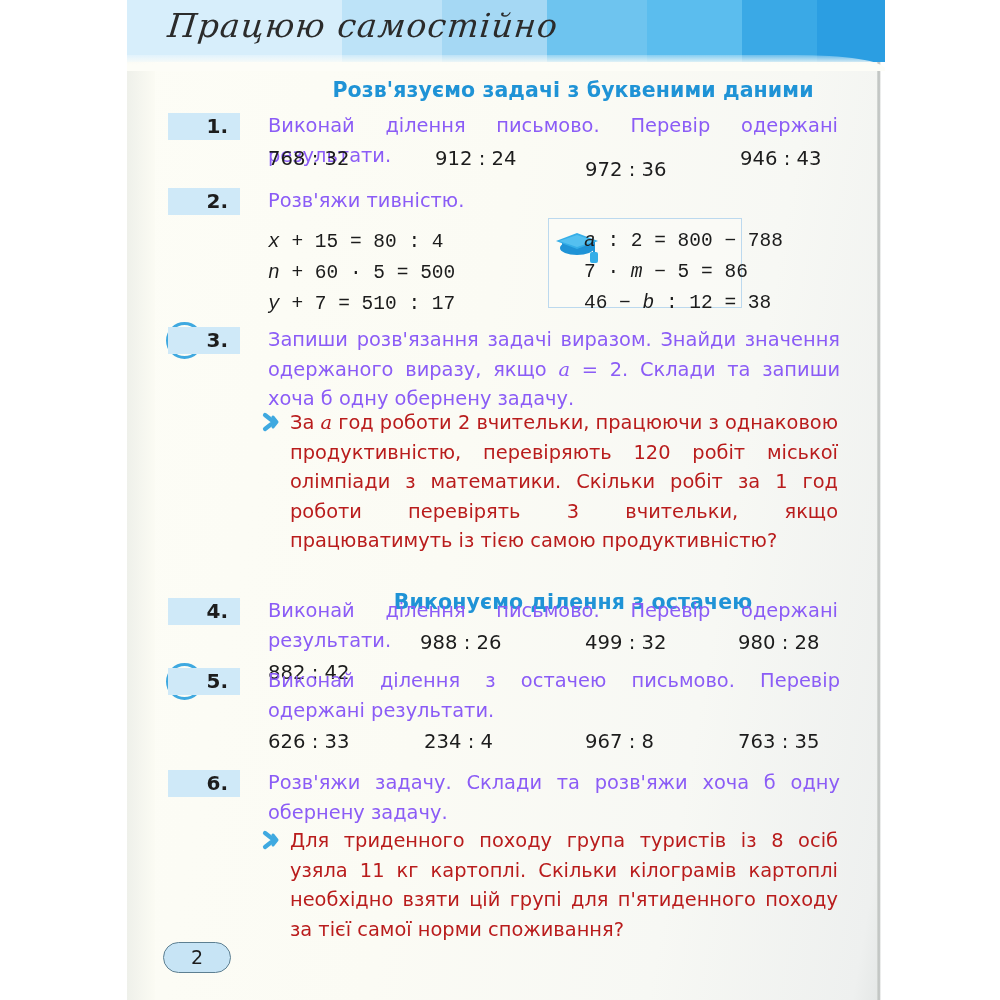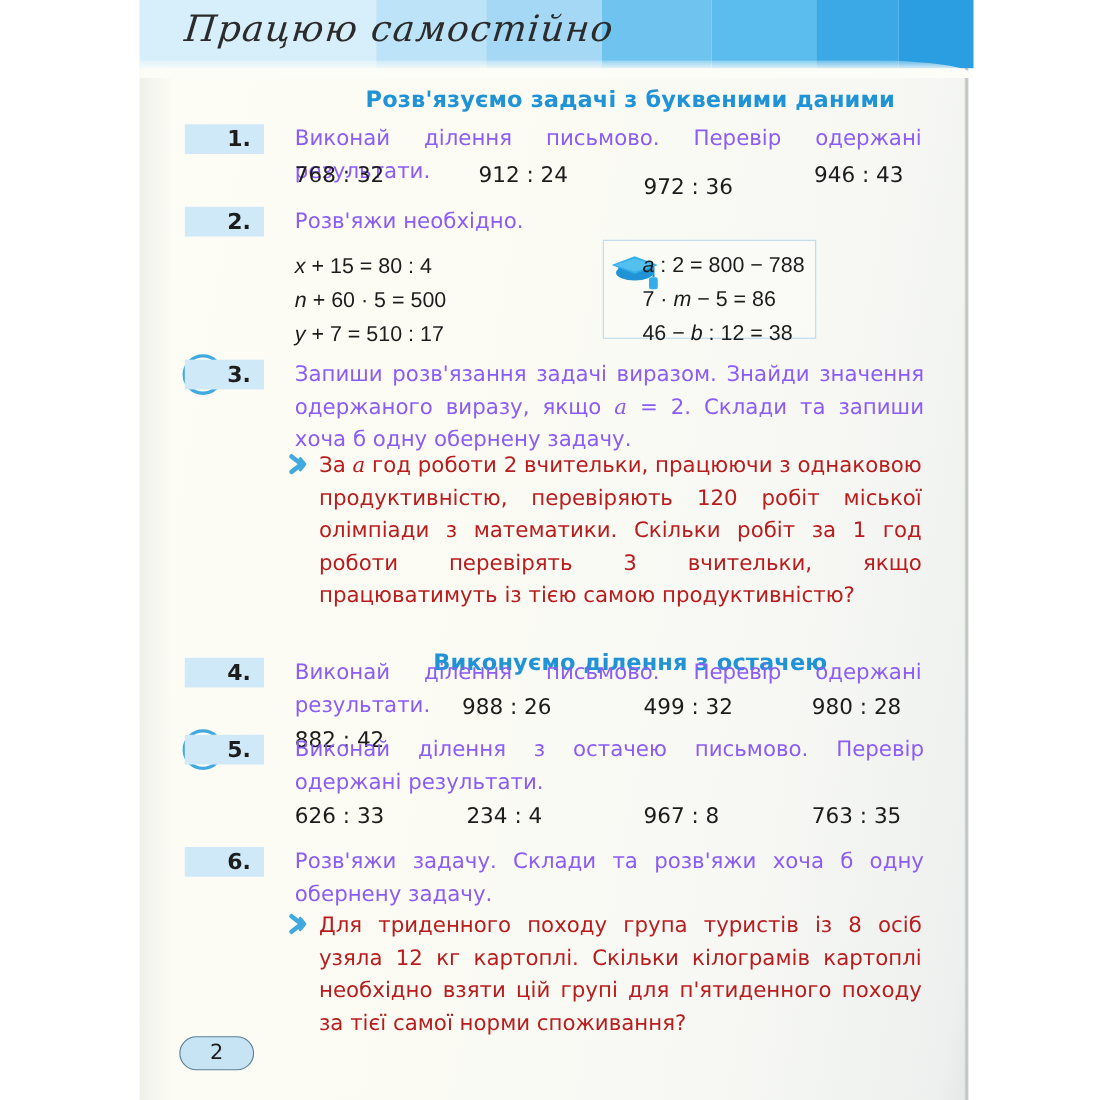--- a/index.html
+++ b/index.html
@@ -120,21 +120,21 @@
   .expr {
     position: absolute;
     font-size: 19.6px;
     color: #1c1c1c;
     white-space: nowrap;
   }
 
   
   .eqlist { position: absolute; }
   .eq {
-    font-family: Liberation Sans, sans-serif;
+    font-family: Liberation Mono, monospace;
     font-size: 19.5px;
     color: #1c1c1c;
     line-height: 31px;
     white-space: nowrap;
   }
   .eq .v { font-style: italic; }
 
   #eq-box {
     position: absolute;
     left: 548px; top: 218px;
@@ -201,21 +201,21 @@
   <div class="sec-head" style="top:78px;">Розв'язуємо задачі з буквеними даними</div>
 
   <div class="num-badge" style="left:168px; top:113px;">1.</div>
   <div class="body-text" style="left:268px; top:111px; width:570px;">Виконай ділення письмово. Перевір одержані результати.</div>
   <div class="expr" style="left:268px; top:147px;">768 : 32</div>
   <div class="expr" style="left:420px; top:147px;margin-left:15px;">912 : 24</div>
   <div class="expr" style="left:585px; top:158px;">972 : 36</div>
   <div class="expr" style="left:740px; top:147px;">946 : 43</div>
 
   <div class="num-badge" style="left:168px; top:188px;">2.</div>
-  <div class="body-text" style="left:268px; top:186px; width:570px;">Розв'яжи необхідно.</div>
+  <div class="body-text" style="left:268px; top:186px; width:570px;">Розв'яжи тивністю.</div>
 
   <div class="eqlist" style="left:268px; top:227px;">
     <div class="eq">
       <span class="v">x</span><span> + 15 = 80 : 4</span>
     </div>
     <div class="eq">
       <span class="v">n</span><span> + 60 · 5 = 500</span>
     </div>
     <div class="eq">
       <span class="v">y</span><span> + 7 = 510 : 17</span>
@@ -277,17 +277,17 @@
 
   <div class="num-badge" style="left:168px; top:770px;">6.</div>
   <div class="body-text" style="left:268px; top:768px; width:572px;">Розв'яжи задачу. Склади та розв'яжи хоча б одну обернену задачу.</div>
 
   <div class="bullet-icon" style="left:262px; top:829px;">
     <svg viewBox="0 0 20 22" width="20" height="22">
       <polyline points="3,4 12,11 3,18" stroke="#3fa9e0" stroke-width="4.2" fill="none" stroke-linecap="round" stroke-linejoin="round"></polyline>
       <polyline points="11,6 15,11 11,16" stroke="#3fa9e0" stroke-width="3" fill="none" stroke-linecap="round" stroke-linejoin="round"></polyline>
     </svg>
   </div>
-  <div class="sub-text" style="left:290px; top:826px; width:548px;">Для триденного походу група туристів із 8 осіб узяла 12 кг картоплі. Скільки кілограмів картоплі необхідно взяти цій групі для п'ятиденного походу за тієї самої норми спо­живання?</div>
+  <div class="sub-text" style="left:290px; top:826px; width:548px;">Для триденного походу група туристів із 8 осіб узяла 11 кг картоплі. Скільки кілограмів картоплі необхідно взяти цій групі для п'ятиденного походу за тієї самої норми спо­живання?</div>
 
   <div id="page-num">2</div>
 
 </div>
 
 </body></html>

